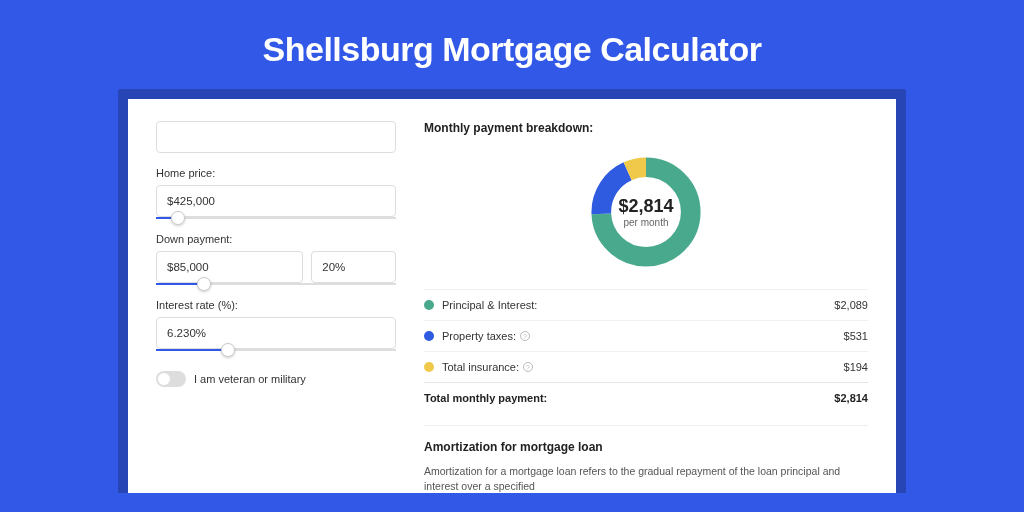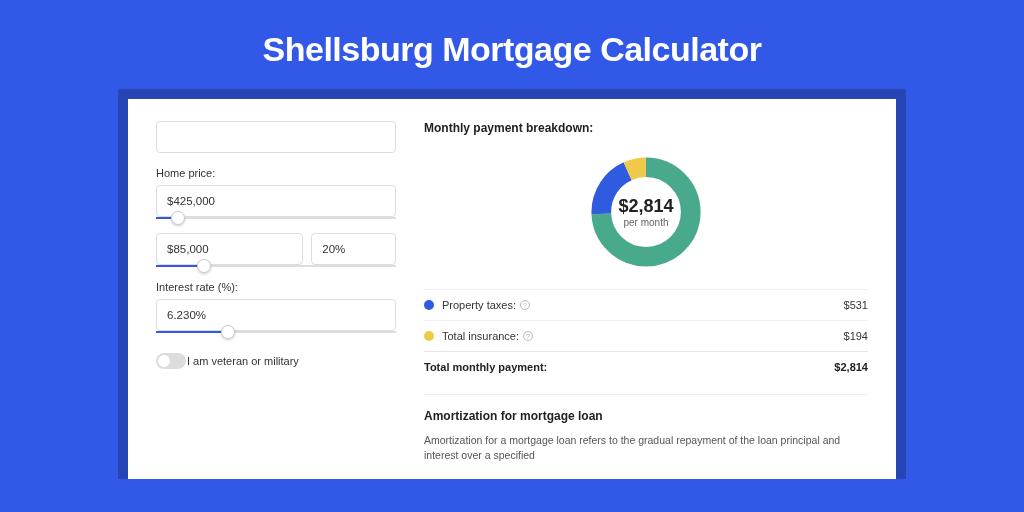--- a/index.html
+++ b/index.html
@@ -14,21 +14,21 @@
   .input { width: 100%; border: 1px solid #ddd; border-radius: 4px; padding: 8px 10px; font-size: 11.5px; color: #333; height: 32px; }
   .row-two { display: flex; gap: 8px; }
   .row-two .input:first-child { flex: 2; }
   .row-two .input:last-child { flex: 1; }
   .slider-track { position: relative; height: 2px; background: #ddd; margin-top: 0px; }
   .slider-fill { position: absolute; left: 0; top: 0; height: 2px; background: #3258e8; }
   .slider-handle { position: absolute; top: -6px; width: 14px; height: 14px; background: #fff; border: 1px solid #ccc; border-radius: 50%; box-shadow: 0 1px 3px rgba(0,0,0,0.2); transform: translateX(-50%); }
   .period-btns { display: flex; gap: 4px; }
   .period-btn { border: 1px solid #ddd; background: #fff; border-radius: 3px; padding: 4px 8px; font-size: 11px; color: #333; cursor: pointer; }
   .period-btn.selected { background: #5a7ae8; color: #fff; border-color: #5a7ae8; }
-  .toggle-row { display: flex; align-items: center; gap: 1px; margin-top: 20px; }
+  .toggle-row { display: flex; align-items: center; gap: 8px; margin-top: 20px; }
   .toggle { width: 30px; height: 16px; background: #ddd; border-radius: 10px; position: relative; }
   .toggle-knob { position: absolute; left: 2px; top: 2px; width: 12px; height: 12px; background: #fff; border-radius: 50%; }
   .toggle-label { font-size: 11px; color: #333; }
 
   .section-head { font-size: 12px; font-weight: 700; color: #222; margin-bottom: 10px; }
   .donut-wrap { display:flex; justify-content:center; padding: 8px 0 18px; }
   .donut { position: relative; width: 118px; height: 118px; }
   .donut svg { width: 118px; height: 118px; transform: rotate(-90deg); }
   .donut-center { position: absolute; inset: 0; display:flex; flex-direction:column; align-items:center; justify-content:center; }
   .donut-amount { font-size: 18px; font-weight: 700; color: #222; }
@@ -64,20 +64,21 @@
     <div class="field">
       <label class="label">Home price:</label>
       <input class="input" value="$425,000" style="">
       <div class="slider-track">
         <div class="slider-fill" style="width:9%"></div>
         <div class="slider-handle" style="left:9%"></div>
       </div>
     </div>
 
     <div class="field">
+      <label class="label">Down payment:</label>
       <div class="row-two">
         <input class="input" value="$85,000" style="">
         <input class="input" value="20%" style="">
       </div>
       <div class="slider-track">
         <div class="slider-fill" style="width:20%"></div>
         <div class="slider-handle" style="left:20%"></div>
       </div>
     </div>
 
@@ -111,20 +112,25 @@
           <circle cx="21" cy="21" r="15.9155" fill="none" stroke="#f0c94b" stroke-width="7" stroke-dasharray="6.9 93.1" stroke-dashoffset="-93.1"></circle>
         </svg>
         <div class="donut-center">
           <div class="donut-amount">$2,814</div>
           <div class="donut-sub">per month</div>
         </div>
       </div>
     </div>
 
     <div class="break-row">
+      <span class="dot" style="background:#49a98c"></span>
+      <span class="break-label">Principal &amp; Interest:</span>
+      <span class="break-val">$2,089</span>
+    </div>
+    <div class="break-row">
       <span class="dot" style="background:#2f5be0"></span>
       <span class="break-label">
         <span>Property taxes:</span>
         <span class="info-icon">?</span>
       </span>
       <span class="break-val">$531</span>
     </div>
     <div class="break-row">
       <span class="dot" style="background:#f0c94b"></span>
       <span class="break-label">

